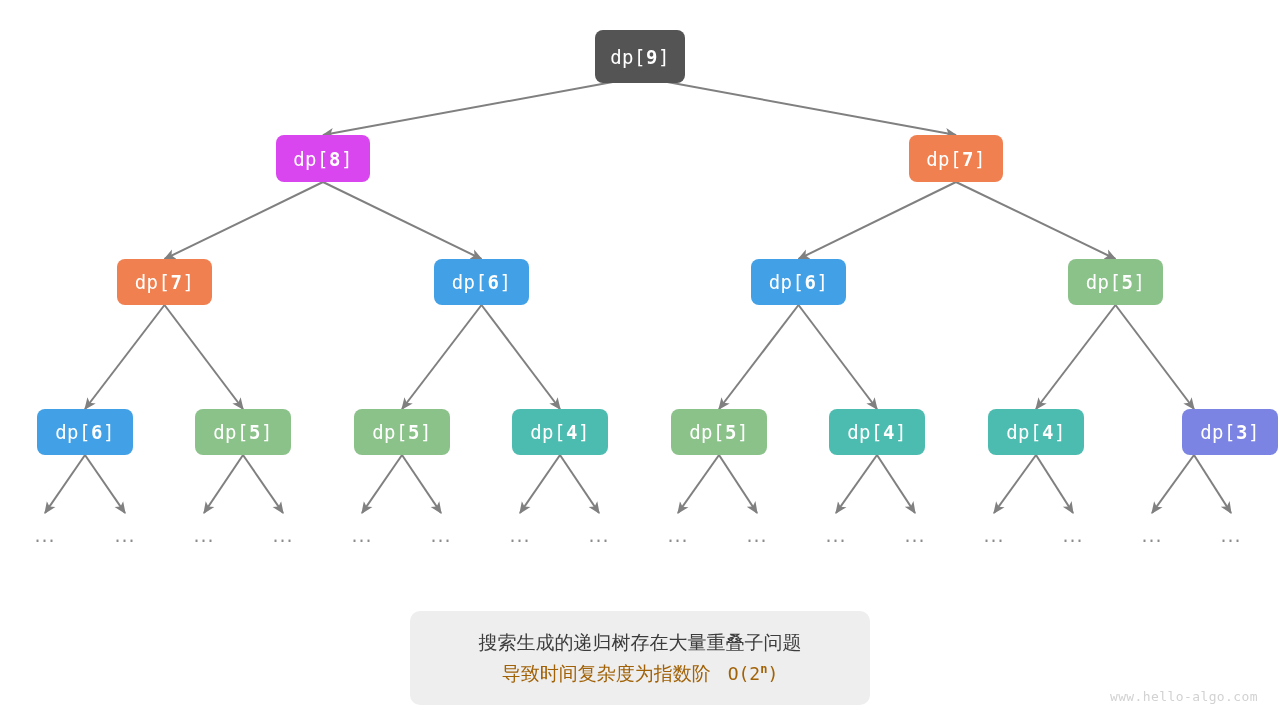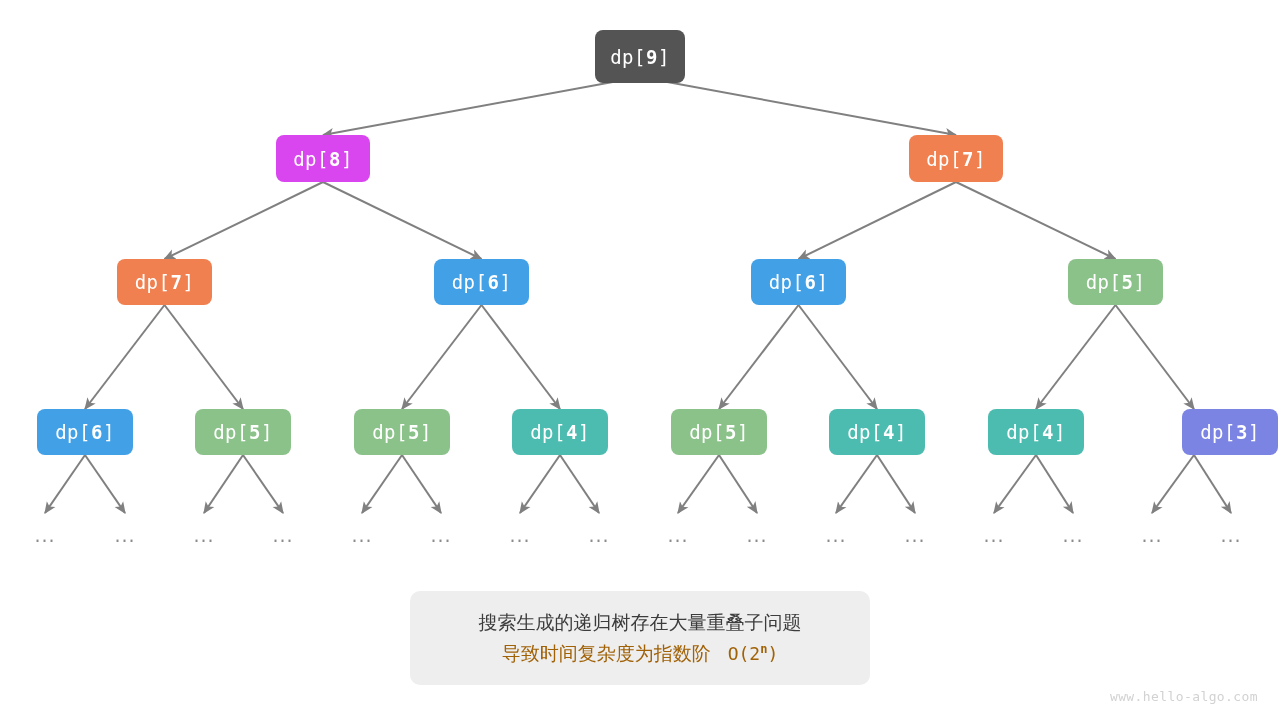--- a/index.html
+++ b/index.html
@@ -197,21 +197,21 @@
       <div class="ellipsis" style="left: 678px; top: 535px; color: rgb(140, 140, 140);">...</div>
       <div class="ellipsis" style="left: 757px; top: 535px; color: rgb(140, 140, 140);">...</div>
       <div class="ellipsis" style="left: 836px; top: 535px; color: rgb(140, 140, 140);">...</div>
       <div class="ellipsis" style="left: 915px; top: 535px; color: rgb(140, 140, 140);">...</div>
       <div class="ellipsis" style="left: 994px; top: 535px; color: rgb(140, 140, 140);">...</div>
       <div class="ellipsis" style="left: 1073px; top: 535px; color: rgb(140, 140, 140);">...</div>
       <div class="ellipsis" style="left: 1152px; top: 535px; color: rgb(140, 140, 140);">...</div>
       <div class="ellipsis" style="left: 1231px; top: 535px; color: rgb(140, 140, 140);">...</div>
     </div>
 
-  <div id="caption-box" style="background: rgb(238, 238, 238);">
+  <div id="caption-box" style="background: rgb(238, 238, 238); margin-top: 20px;">
     <div class="caption-line" style="color: rgb(60, 60, 60);">搜索生成的递归树存在大量重叠子问题</div>
     <div class="caption-line" style="color: #a16207;">
       <span>导致时间复杂度为指数阶</span>
       <span class="mono">&nbsp;<span>O(2</span><sup>n</sup><span>)</span></span>
     </div>
   </div>
 
   <div id="watermark" style="color: rgb(210, 210, 210);">www.hello-algo.com</div>
 
 </div>

